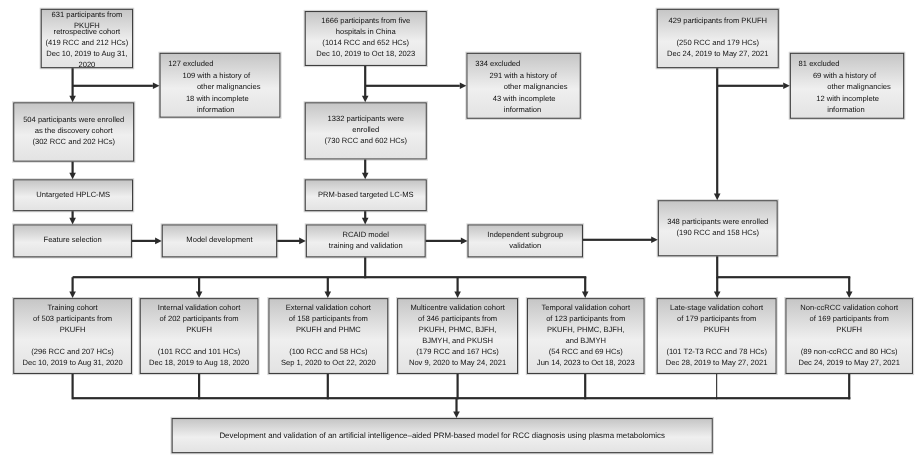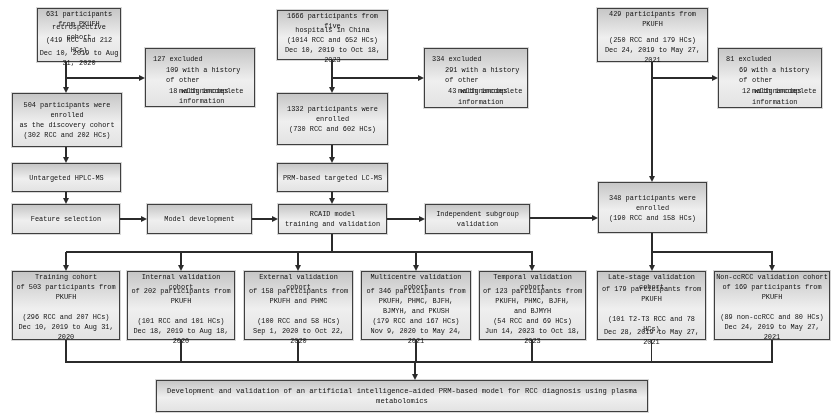--- a/index.html
+++ b/index.html
@@ -1,18 +1,18 @@
 <!DOCTYPE html>
 <html><head>
 <meta charset="utf-8">
 <style>
   html,body{margin:0;padding:0;background:#ffffff;}
   #canvas{
     position:relative; width:832px; height:418px; background:#ffffff;
-    font-family:Liberation Mono, monospace; color:#111; overflow:hidden;border-radius:27px;
+    font-family:Liberation Sans, sans-serif; color:#111; overflow:hidden;border-radius:27px;
   }
   .box{
     position:absolute; box-sizing:border-box;
     border:1.5px solid #3f3f3f;
     background:linear-gradient(180deg,#c6c6c6 0%,#efefef 55%,#e3e3e3 100%);
     box-shadow:0 0 0 1px #d8d8d8;
     display:flex; flex-direction:column; justify-content:center; align-items:center;
     text-align:center; font-size:6.9px; line-height:10px;
   }
   .box .ln{min-height:10px; width:100%;}

